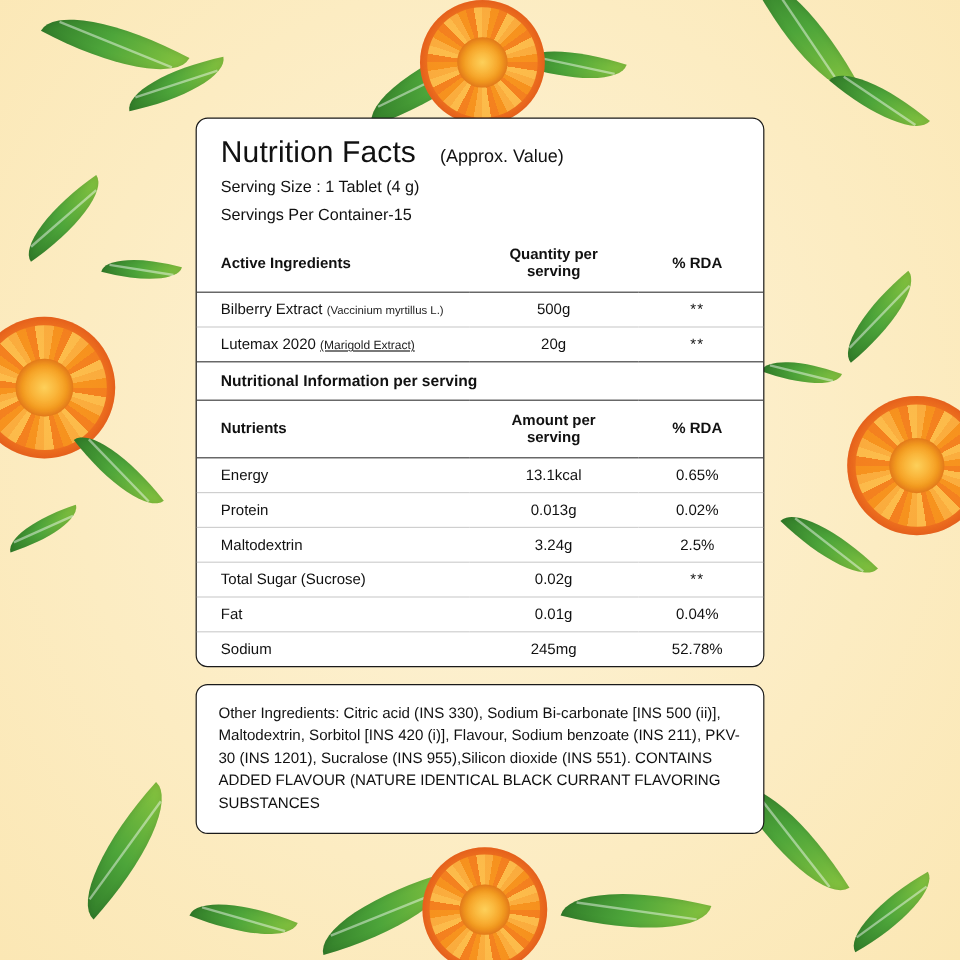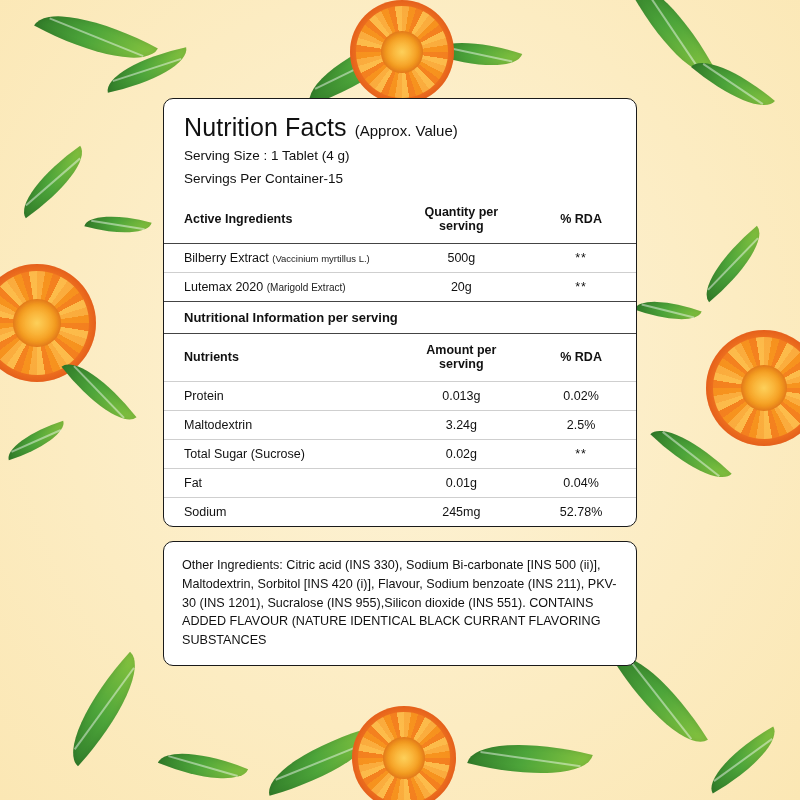--- a/index.html
+++ b/index.html
@@ -98,21 +98,21 @@
   }
   .title {
     font-size: 25px;
     color: #111;
     font-weight: 400;
     letter-spacing: 0.1px;
   }
   .title-approx {
     font-size: 15px;
     color: #111;
-    margin-left: 8px;
+    margin-left: 20px;
   }
   .serving {
     padding: 4px 20px 0 20px;
     font-size: 13.5px;
     color: #111;
     line-height: 1.42;
   }
 
   table.nf {
     width: 100%;
@@ -140,20 +140,21 @@
   tr.bordered td { border-top: 1px solid #cfcfcf; }
   tr.rule-strong td { border-top: 1.2px solid #444; }
 
   .latin {
     font-size: 9.5px;
     color: #222;
   }
   .paren {
     font-size: 10px;
     color: #222;
+    text-decoration: underline;
   }
   .stars { letter-spacing: 1px; }
 
   .section-band td {
     border-top: 1.2px solid #444;
     border-bottom: 1.2px solid #444;
     padding: 8px 0 8px 20px !important;
     font-weight: 700;
     font-size: 13px;
   }
@@ -256,20 +257,25 @@
           <tr>
             <th class="c1">Nutrients</th>
             <th class="c2">
               <span class="hdr-sub">Amount per</span>
               <span class="hdr-sub">serving</span>
             </th>
             <th class="c3">% RDA</th>
           </tr>
         </thead>
         <tbody>
+          <tr class="bordered rule-strong">
+            <td class="c1">Energy</td>
+            <td class="c2">13.1kcal</td>
+            <td class="c3">0.65%</td>
+          </tr>
           <tr class="bordered">
             <td class="c1">Protein</td>
             <td class="c2">0.013g</td>
             <td class="c3">0.02%</td>
           </tr>
           <tr class="bordered">
             <td class="c1">Maltodextrin</td>
             <td class="c2">3.24g</td>
             <td class="c3">2.5%</td>
           </tr>

